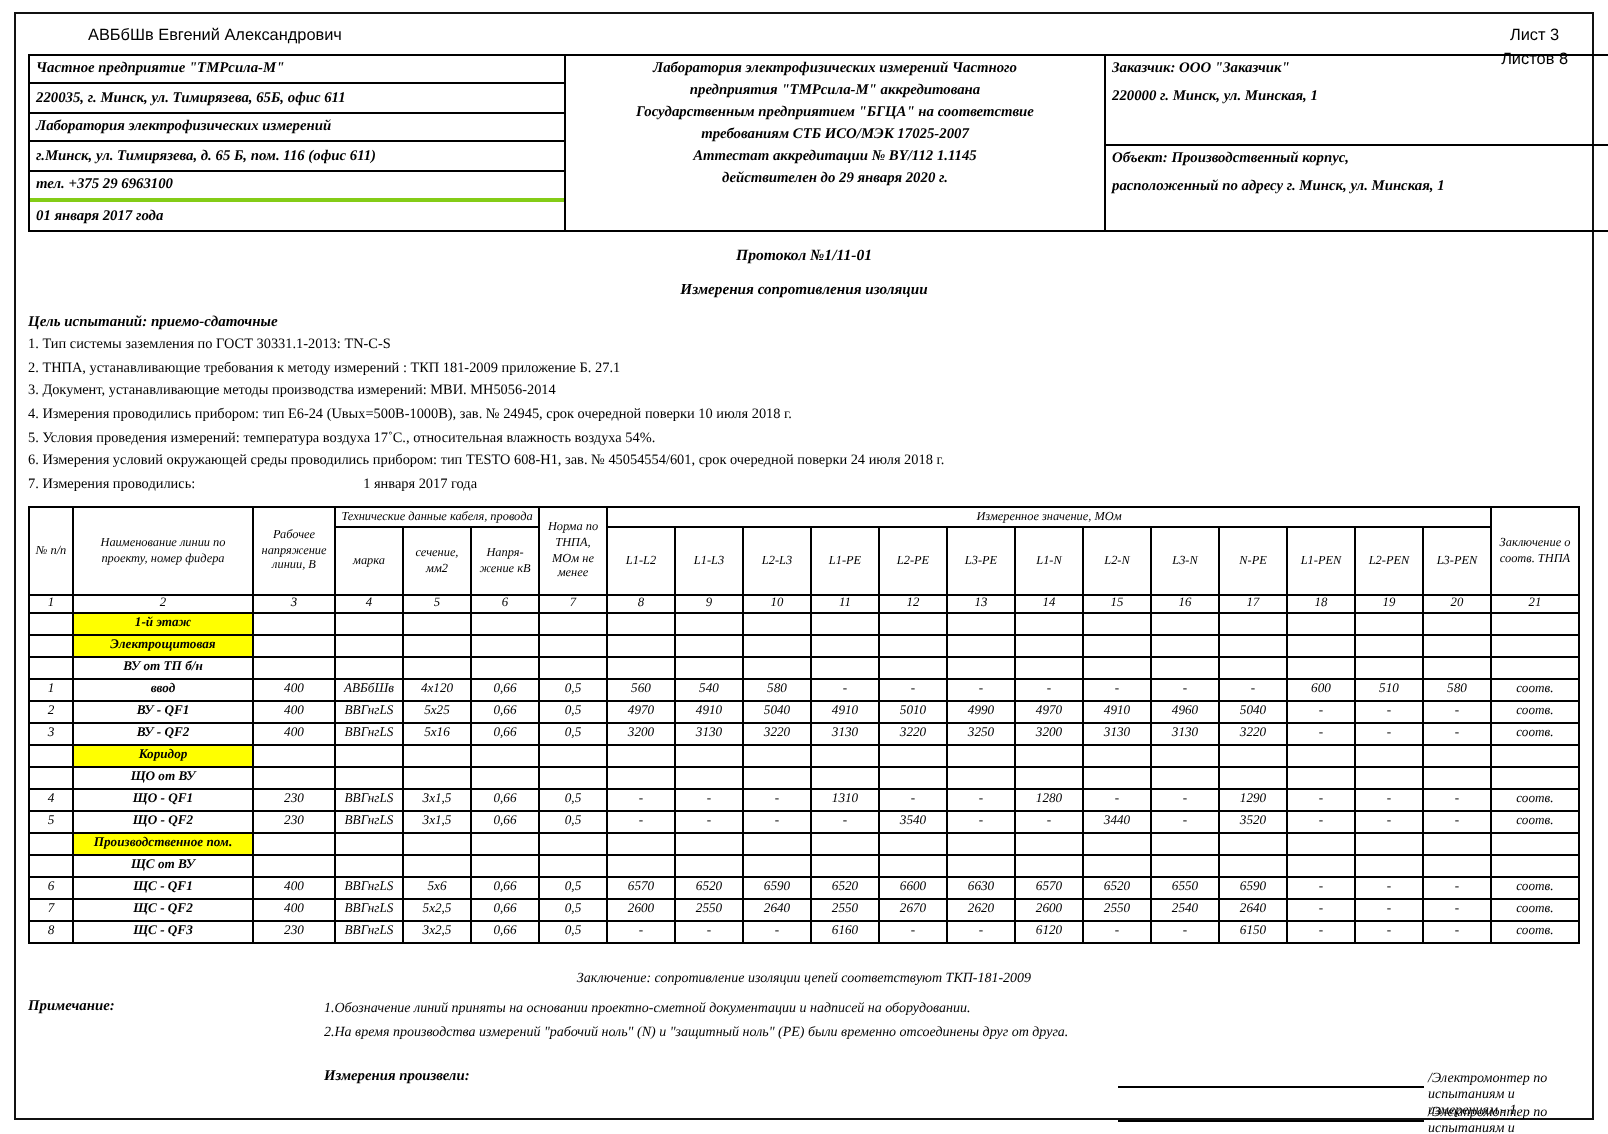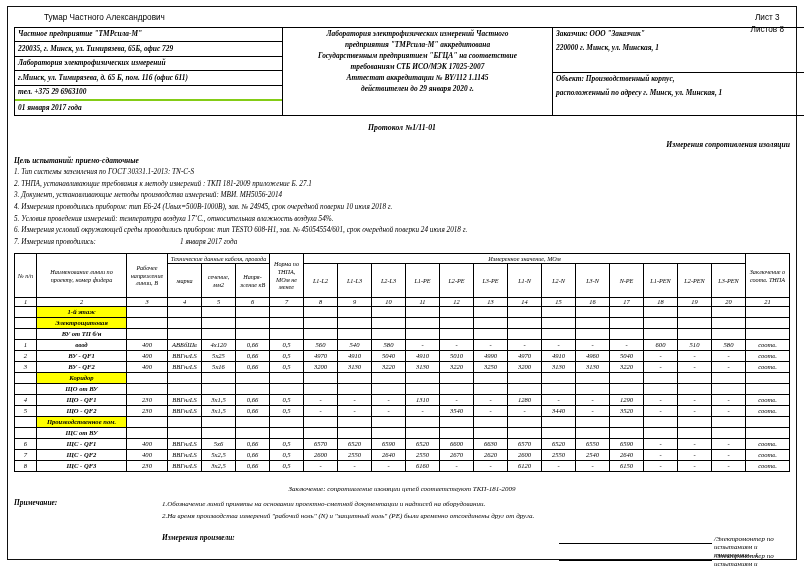--- a/index.html
+++ b/index.html
@@ -81,38 +81,37 @@
   
   .proto {
     text-align: center;
     font-style: italic;
     font-weight: bold;
     font-size: 7.8px;
     margin-top: 6px;
     line-height: 1.5;
   }
   .proto2 {
-    text-align: right;
+    text-align: center;
     font-style: italic;
     font-weight: bold;
     font-size: 7.6px;
     margin-top: 5px;
     margin-bottom: 6px;
     line-height: 1.5;
   }
 
   
   .cond-title {
     font-style: italic;
     font-weight: bold;
     font-size: 7.5px;
     margin: 4px 0 2px 0;
   }
   .cond-line {
-    font-style: italic;
     font-size: 7.2px;
     line-height: 1.62;
     white-space: nowrap;
   }
   .cond-line .ind { display: inline-block; width: 84px; }
 
   
   table.meas {
     width: 100%;
     border-collapse: collapse;
@@ -206,29 +205,29 @@
 <div id="page">
   <div class="page-border"></div>
   <div class="content">
 
     <div class="sheet-no">
       <div>Лист 3</div>
       <div>Листов 8</div>
     </div>
 
     <div class="phone-block">
-      <div>Тумар Частного Александрович</div>
+      <div>АВБбШв Евгений Александрович</div>
     </div>
 
     <table class="hdr">
       <tbody>
           <tr>
         <td class="hcol-left" rowspan="2">
           <div class="hcell">Частное предприятие "ТМРсила-М"</div>
-          <div class="hcell" style="border-top:1px solid #000">220035, г. Минск, ул. Тимирязева, 65Б, офис 729</div>
+          <div class="hcell" style="border-top:1px solid #000">220035, г. Минск, ул. Тимирязева, 65Б, офис 611</div>
           <div class="hcell" style="border-top:1px solid #000">Лаборатория электрофизических измерений</div>
           <div class="hcell" style="border-top:1px solid #000">г.Минск, ул. Тимирязева, д. 65 Б, пом. 116 (офис 611)</div>
           <div class="hcell" style="border-top:1px solid #000">тел. +375 29 6963100</div>
           <div class="hcell" style="border-top:2px solid #84cc16">01 января 2017 года</div>
         </td>
         <td class="hcol-mid mid-cell" rowspan="2">
           <div class="mid-line">Лаборатория электрофизических измерений Частного</div>
           <div class="mid-line">предприятия "ТМРсила-М" аккредитована</div>
           <div class="mid-line">Государственным предприятием "БГЦА" на соответствие</div>
           <div class="mid-line">требованиям СТБ ИСО/МЭК 17025-2007</div>

